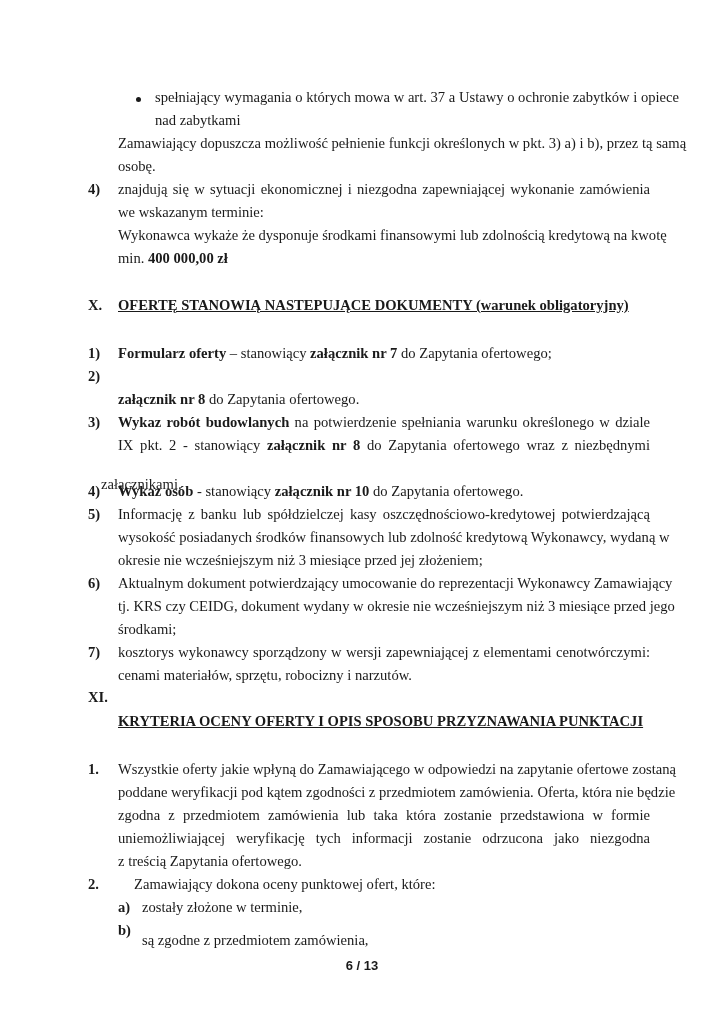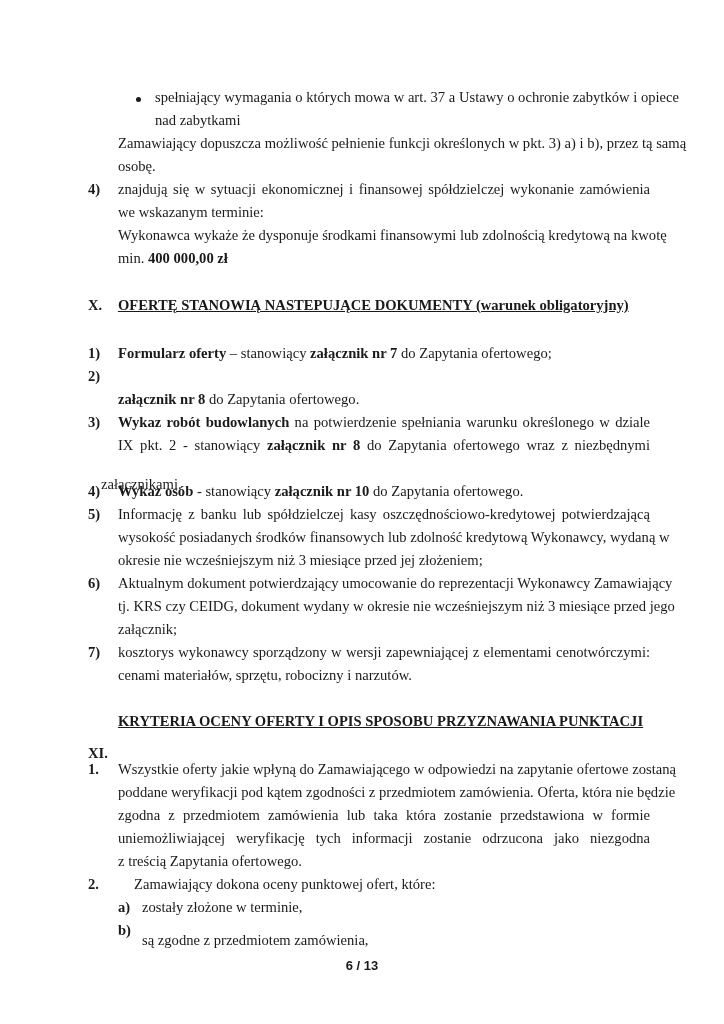--- a/index.html
+++ b/index.html
@@ -22,21 +22,21 @@
 
 <div class="page">
 
   <span class="bullet-dot" style="top:97px;"></span>
   <div class="line just-wrap just" style="top:88px; left:155px; width:495px;">spełniający wymagania o których mowa w art. 37 a  Ustawy o ochronie zabytków i opiece</div>
   <div class="line" style="top:111px; left:155px;">nad zabytkami</div>
   <div class="line" style="top:134px; left:118px;">Zamawiający dopuszcza możliwość pełnienie funkcji określonych w pkt. 3) a) i b), przez tą samą</div>
   <div class="line" style="top:157px; left:118px;">osobę.</div>
 
   <div class="num" style="top:180px;">4)</div>
-  <div class="line just-wrap just" style="top:180px;">znajdują się w sytuacji ekonomicznej i finansowej spółdzielczej wykonanie zamówienia</div>
+  <div class="line just-wrap just" style="top:180px;">znajdują się w sytuacji ekonomicznej i niezgodna zapewniającej wykonanie zamówienia</div>
   <div class="line" style="top:203px; left:118px;">we wskazanym terminie:</div>
   <div class="line just-wrap just" style="top:226px;">Wykonawca wykaże że dysponuje środkami finansowymi lub zdolnością kredytową na kwotę</div>
   <div class="line" style="top:249px; left:118px;">
     <span>min. </span><span class="b">400 000,00 zł</span>
   </div>
 
   <div class="heading" style="top:296px; left:88px;">X.</div>
   <div class="heading" style="top:296px; left:118px;">
     <span class="ttl">OFERTĘ STANOWIĄ NASTEPUJĄCE DOKUMENTY (warunek obligatoryjny)</span>
   </div>
@@ -66,27 +66,27 @@
   </div>
 
   <div class="num" style="top:505px;">5)</div>
   <div class="line just-wrap just" style="top:505px;">Informację z banku lub spółdzielczej kasy oszczędnościowo-kredytowej potwierdzającą</div>
   <div class="line just-wrap just" style="top:528px;">wysokość posiadanych środków finansowych lub zdolność kredytową Wykonawcy, wydaną w</div>
   <div class="line" style="top:551px; left:118px;">okresie nie wcześniejszym niż 3 miesiące przed jej złożeniem;</div>
 
   <div class="num" style="top:574px;">6)</div>
   <div class="line just-wrap just" style="top:574px;">Aktualnym dokument potwierdzający umocowanie do reprezentacji Wykonawcy Zamawiający</div>
   <div class="line just-wrap just" style="top:597px;">tj. KRS czy CEIDG, dokument wydany w  okresie nie wcześniejszym niż 3 miesiące przed jego</div>
-  <div class="line" style="top:620px; left:118px;">załącznik;</div>
+  <div class="line" style="top:620px; left:118px;">środkami;</div>
 
   <div class="num" style="top:643px;">7)</div>
   <div class="line just-wrap just" style="top:643px;">kosztorys wykonawcy sporządzony  w wersji zapewniającej z  elementami cenotwórczymi:</div>
   <div class="line" style="top:666px; left:118px;">cenami  materiałów, sprzętu, robocizny i narzutów.</div>
 
-  <div class="heading" style="top:744px; left:88px;">XI.</div>
+  <div class="heading" style="top:688px; left:88px;">XI.</div>
   <div class="heading" style="top:712px; left:118px;">
     <span class="ttl">KRYTERIA OCENY OFERTY I OPIS SPOSOBU PRZYZNAWANIA PUNKTACJI</span>
   </div>
 
   <div class="num" style="top:760px;">1.</div>
   <div class="line just-wrap just" style="top:760px;">Wszystkie oferty jakie wpłyną do Zamawiającego w odpowiedzi na zapytanie ofertowe zostaną</div>
   <div class="line just-wrap just" style="top:783px;">poddane weryfikacji pod kątem zgodności z przedmiotem zamówienia. Oferta, która nie będzie</div>
   <div class="line just-wrap just" style="top:806px;">zgodna z przedmiotem zamówienia lub taka która zostanie przedstawiona w formie</div>
   <div class="line just-wrap just" style="top:829px;">uniemożliwiającej weryfikację tych informacji zostanie odrzucona jako niezgodna</div>
   <div class="line" style="top:852px; left:118px;">z treścią Zapytania ofertowego.</div>

